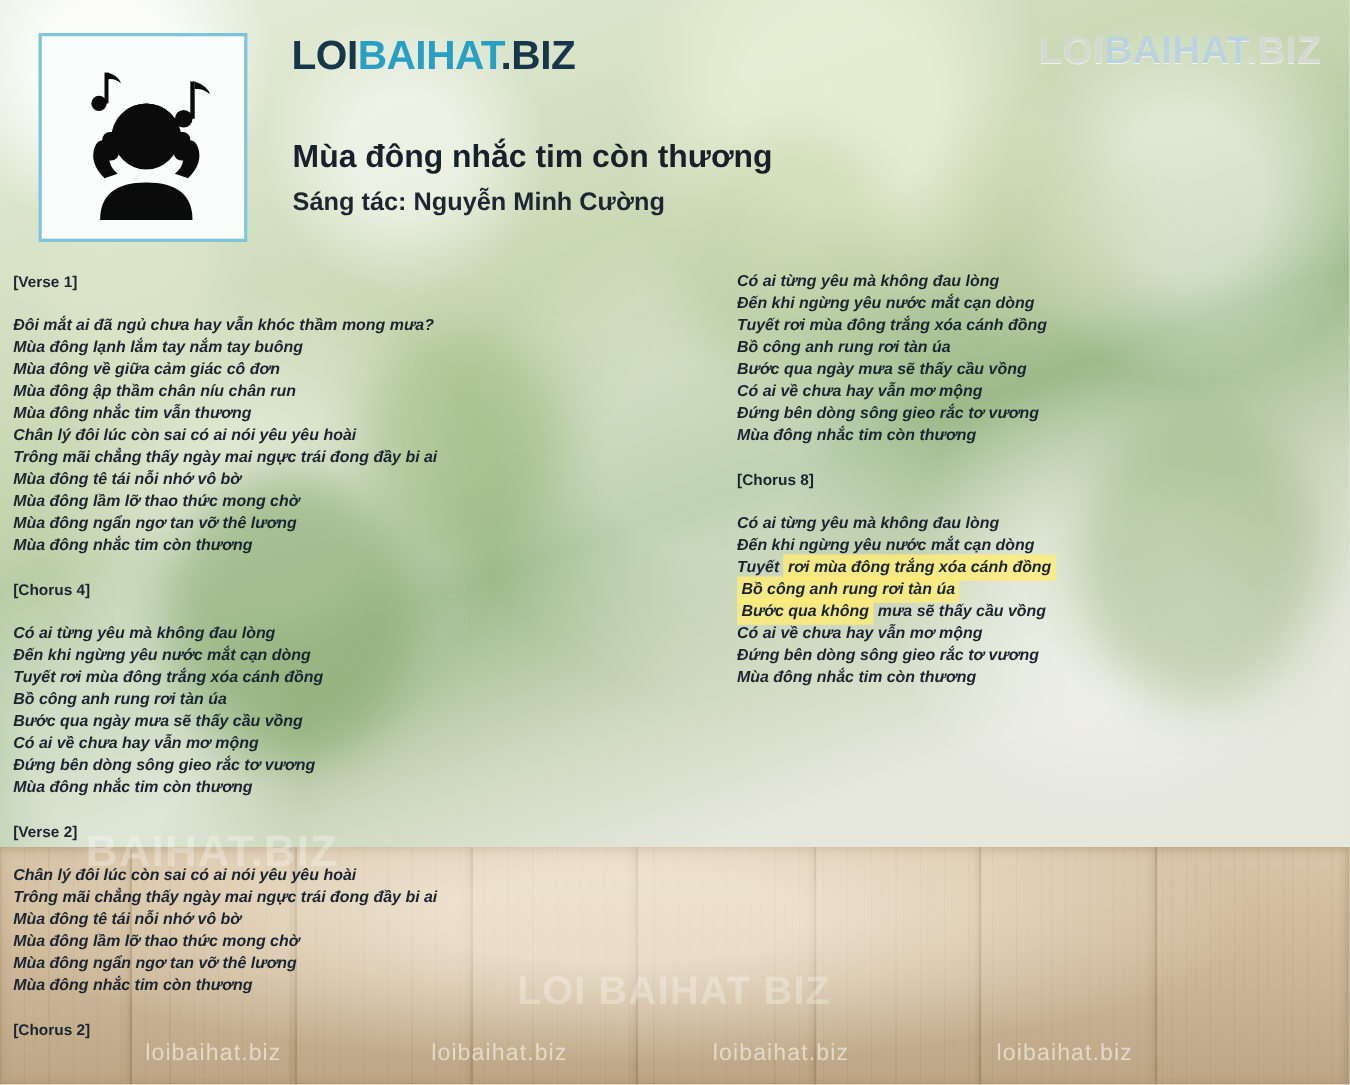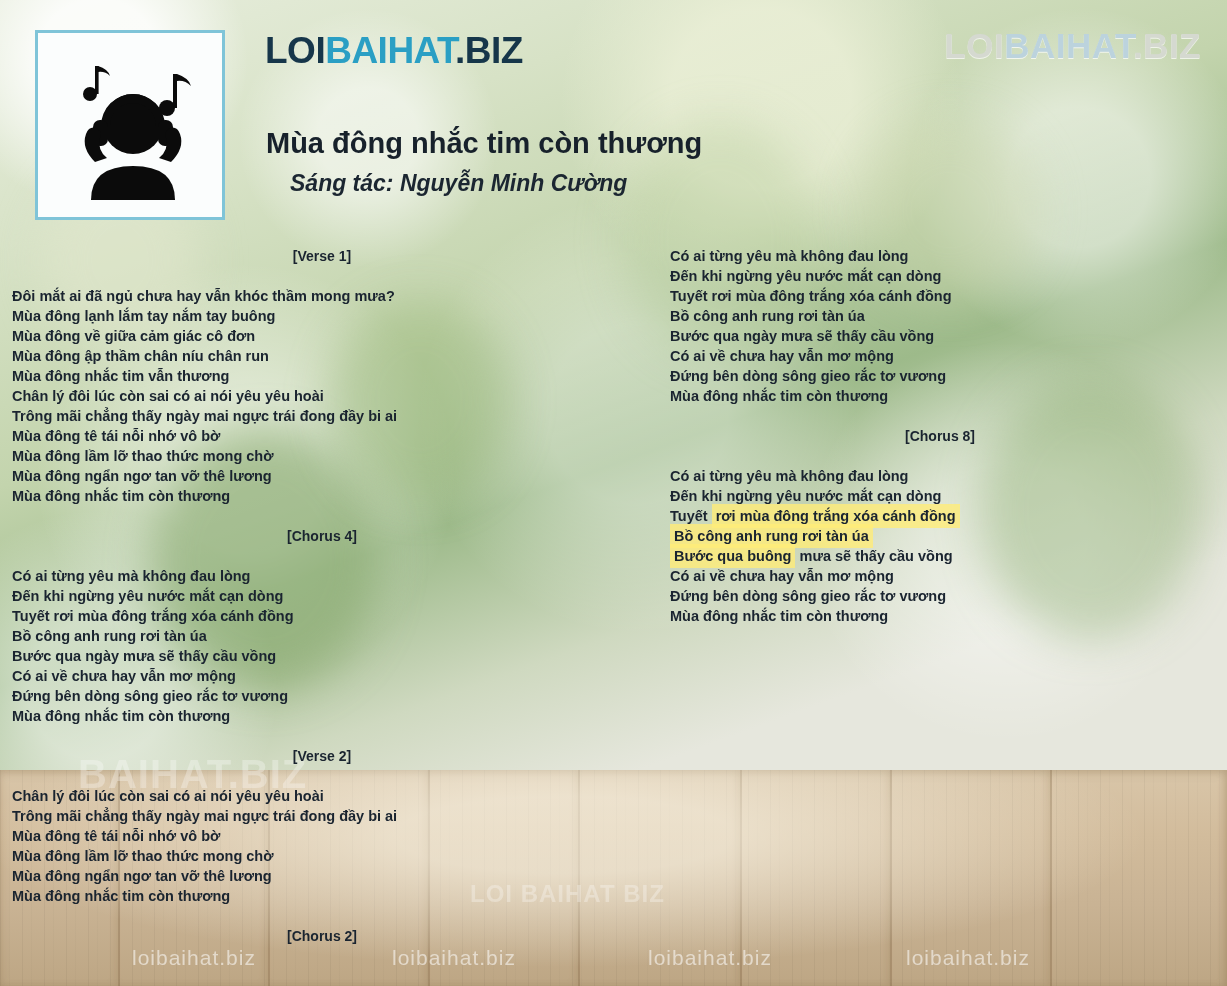--- a/index.html
+++ b/index.html
@@ -144,44 +144,41 @@
     font-size: 29px;
     font-weight: bold;
     color: #17212b;
   }
   .song-author {
     position: absolute;
     left: 266px;
     top: 170px;
     font-size: 23px;
     font-weight: bold;
-    font-style: italic;
     color: #1b2631;
-    margin-left: 24px;
   }
 
   
   .lyrics-col {
     position: absolute;
     font-size: 14.5px;
     font-weight: bold;
     color: #1a2430;
     line-height: 20px;
   }
   #col-left  { left: 12px;  top: 246px; width: 620px; }
   #col-right { left: 670px; top: 246px; width: 540px; }
 
   .section-head {
     font-size: 14px;
     font-weight: bold;
     color: #1a2430;
     margin: 0 0 20px 0;
-    text-align: center;
-  }
-  .lyric-line { margin: 0; white-space: pre-wrap; }
+  }
+  .lyric-line { margin: 0; white-space: pre-wrap; font-style: italic; }
   .block { margin: 0 0 20px 0; }
   .block:last-child { margin-bottom: 0; }
 
   mark.hl {
     background: rgba(255,236,120,0.80);
     color: inherit;
     padding: 4px;
   }
 </style>
 </head>
@@ -203,21 +200,21 @@
     <div class="wood-plank" style="left:268px;width:160px;"></div>
     <div class="wood-plank" style="left:428px;width:150px;"></div>
     <div class="wood-plank" style="left:578px;width:162px;"></div>
     <div class="wood-plank" style="left:740px;width:150px;"></div>
     <div class="wood-plank" style="left:890px;width:160px;"></div>
     <div class="wood-plank" style="left:1050px;width:177px;"></div>
   </div>
   <div class="bg-wood-glow"></div>
 
   <div class="wm-big-faint" style="left:78px; top:752px;">BAIHAT.BIZ</div>
-  <div class="wm-big-faint" style="left:470px; top:880px; font-size:24px;">LOI BAIHAT BIZ</div>
+  <div class="wm-big-faint" style="left:470px; top:880px; font-size:36px;">LOI BAIHAT BIZ</div>
   <div class="wm-faint" style="left:132px; top:946px;">loibaihat.biz</div>
   <div class="wm-faint" style="left:392px; top:946px;">loibaihat.biz</div>
   <div class="wm-faint" style="left:648px; top:946px;">loibaihat.biz</div>
   <div class="wm-faint" style="left:906px; top:946px;">loibaihat.biz</div>
 
   <div class="site-watermark">
     <span class="wm-dim">LOI</span><span class="wm-b">BAIHAT</span><span class="wm-dim">.BIZ</span>
   </div>
 
   <div class="logo-box">
@@ -312,21 +309,21 @@
       <p class="lyric-line">Đứng bên dòng sông gieo rắc tơ vương</p>
       <p class="lyric-line">Mùa đông nhắc tim còn thương</p>
     </div>
 
     <div class="block">
       <div class="section-head">[Chorus 8]</div>
       <p class="lyric-line">Có ai từng yêu mà không đau lòng</p>
       <p class="lyric-line">Đến khi ngừng yêu nước mắt cạn dòng</p>
       <p class="lyric-line"><span>Tuyết </span><mark class="hl">rơi mùa đông trắng xóa cánh đồng</mark></p>
       <p class="lyric-line"><mark class="hl">Bồ công anh rung rơi tàn úa</mark></p>
-      <p class="lyric-line"><mark class="hl">Bước qua buông</mark><span> mưa sẽ thấy cầu vồng</span></p>
+      <p class="lyric-line"><mark class="hl">Bước qua không</mark><span> mưa sẽ thấy cầu vồng</span></p>
       <p class="lyric-line">Có ai về chưa hay vẫn mơ mộng</p>
       <p class="lyric-line">Đứng bên dòng sông gieo rắc tơ vương</p>
       <p class="lyric-line">Mùa đông nhắc tim còn thương</p>
     </div>
 
   </div>
 
 </div>
 
 </body></html>

